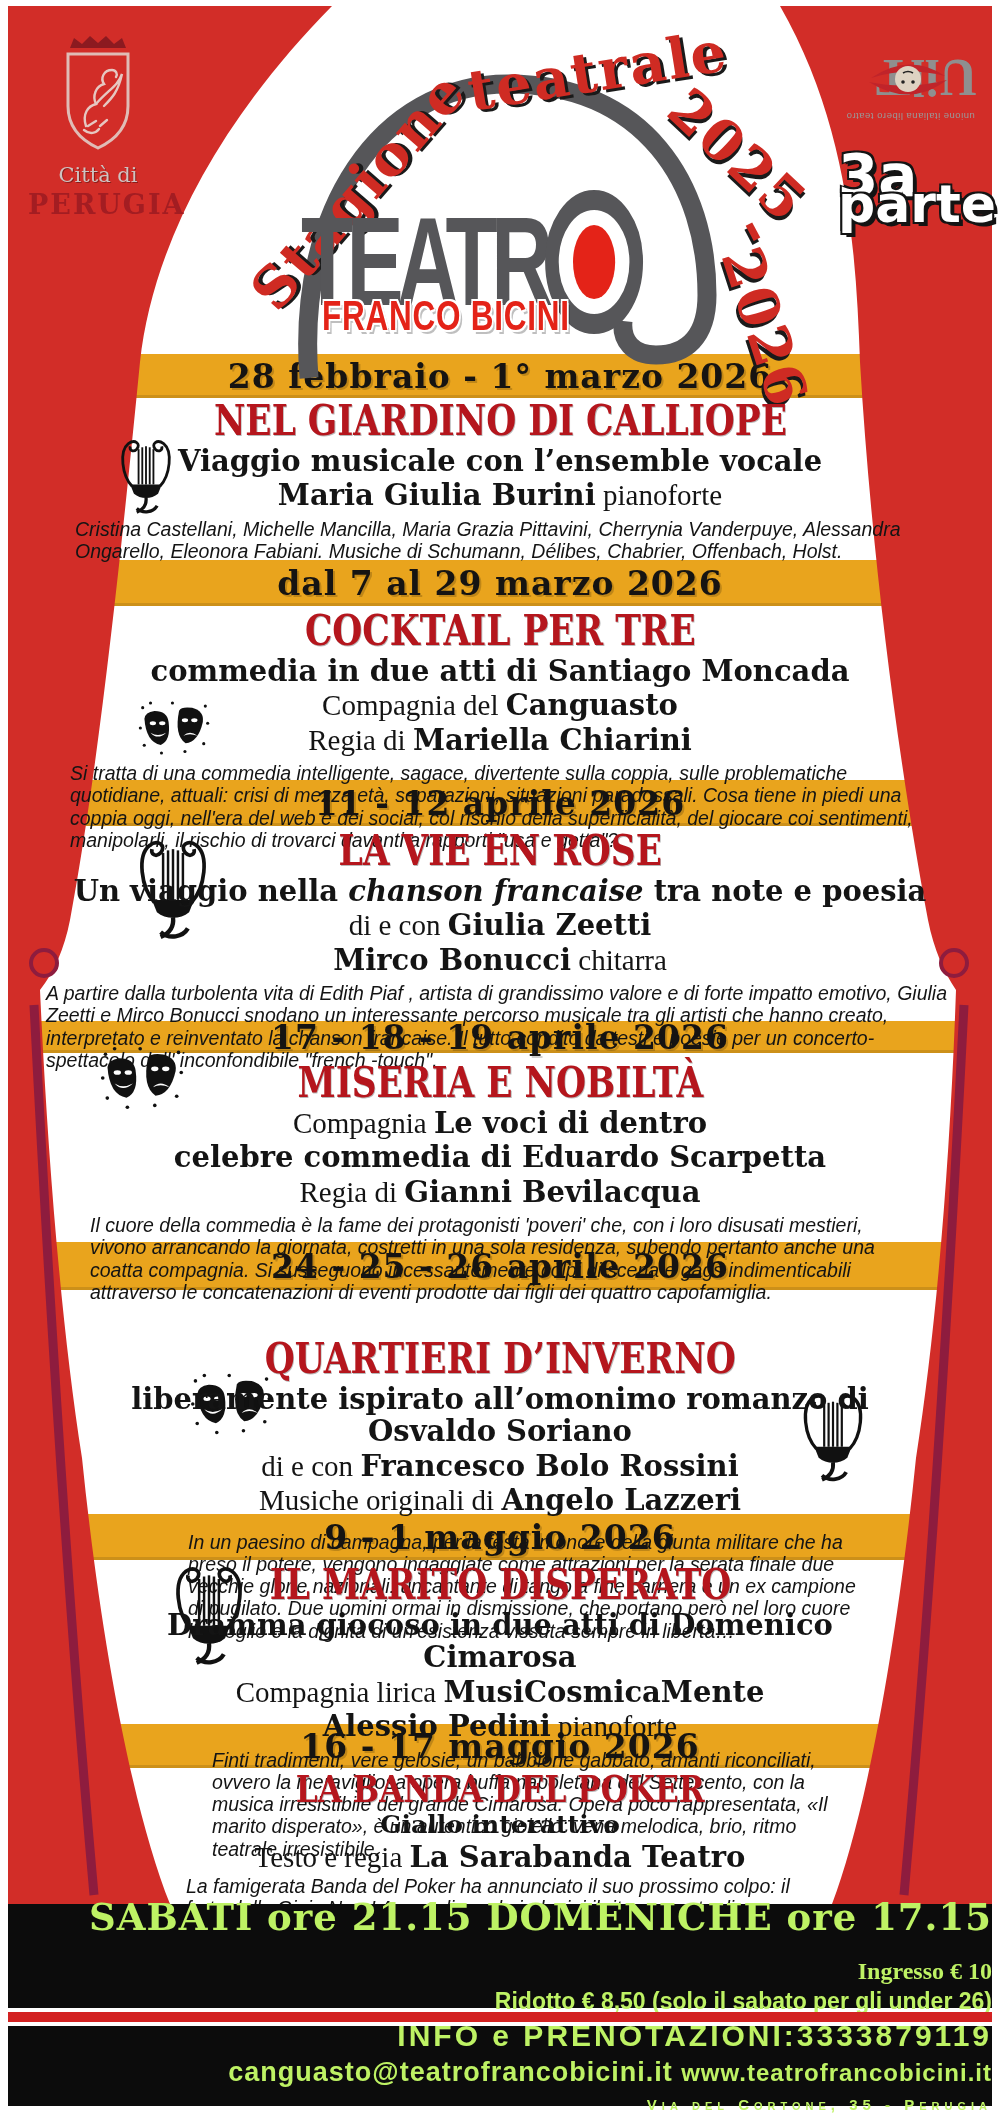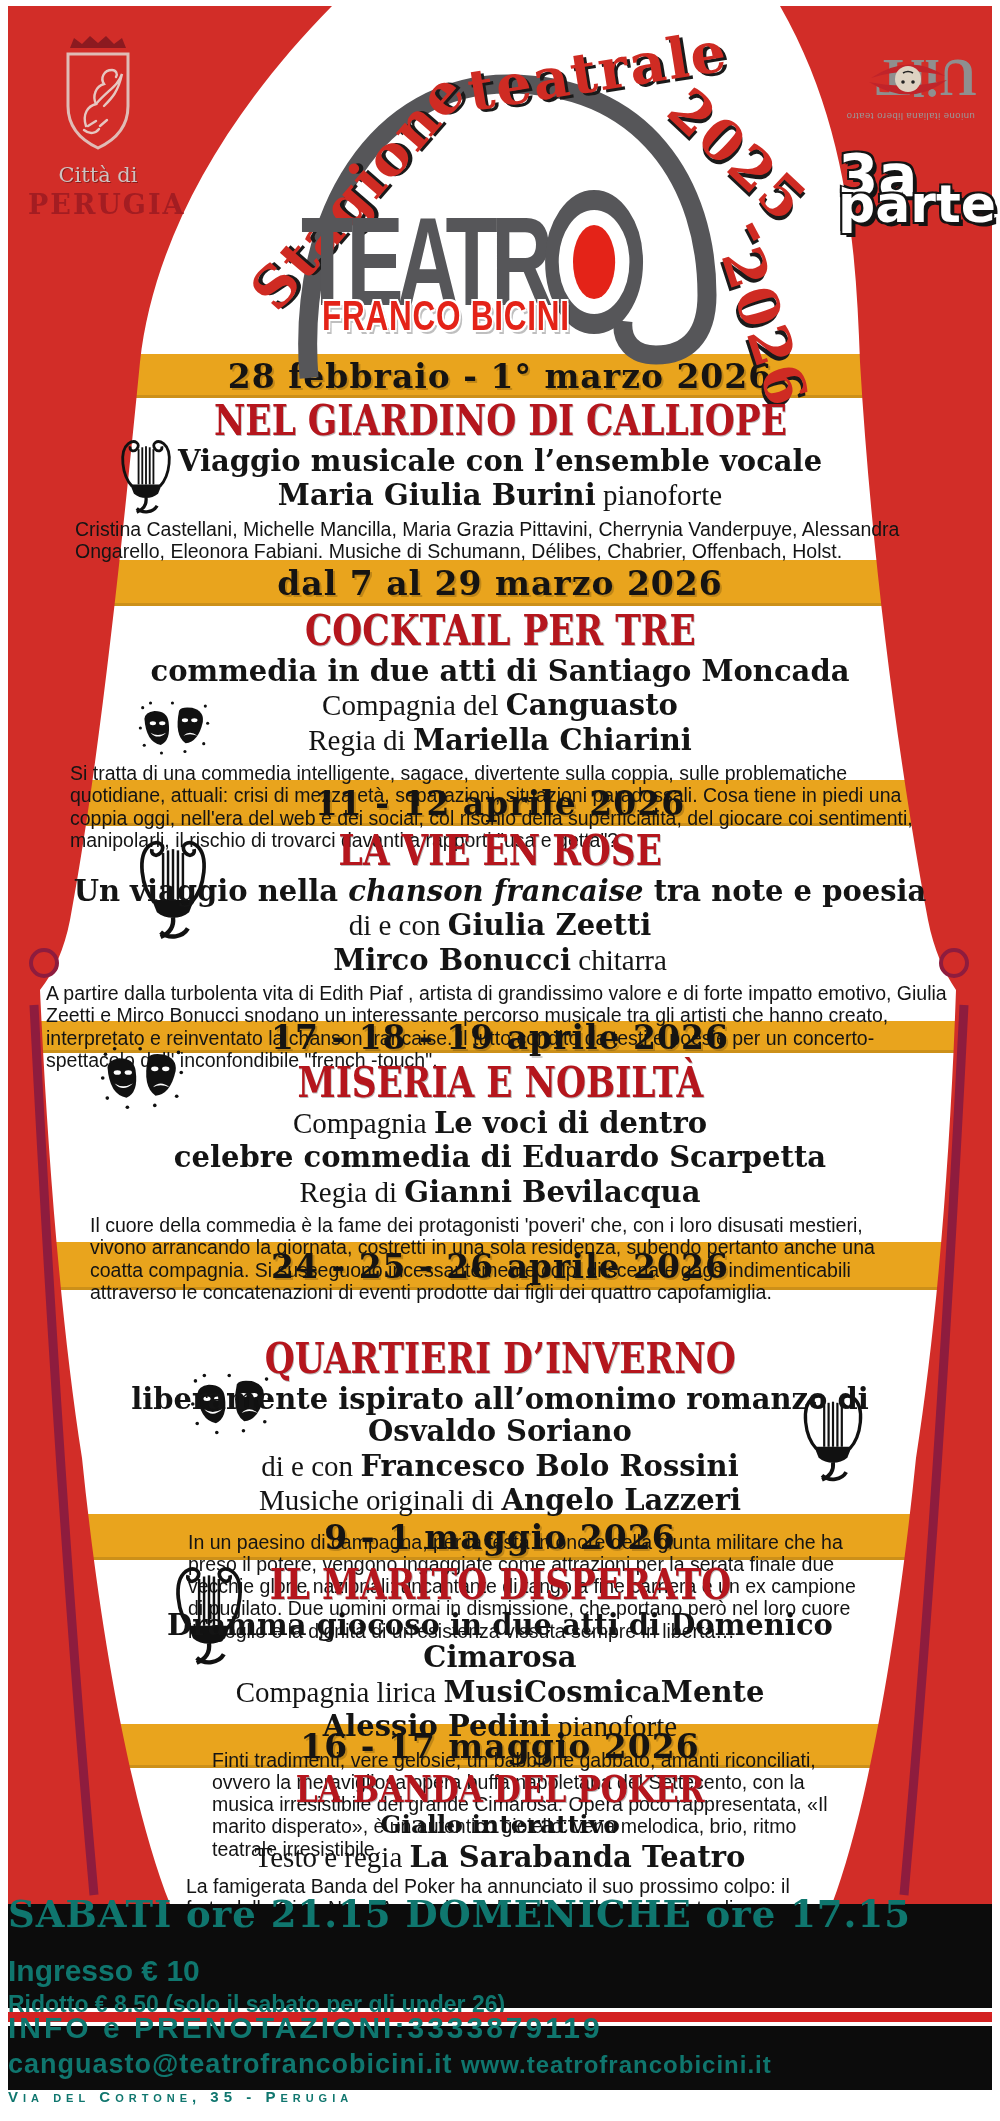--- a/index.html
+++ b/index.html
@@ -44,28 +44,28 @@
   .content{position:absolute;z-index:3;text-align:center;color:#141414;}
   .title{display:inline-block;font-family:"DejaVu Serif","Liberation Serif",serif;font-weight:bold;
         color:#b5161d;font-size:42px;line-height:1.02;transform:scaleX(.82);transform-origin:center;
         letter-spacing:0px;text-shadow:1px 1px 0 rgba(0,0,0,.28);white-space:nowrap;}
   .hline{font-family:"DejaVu Serif","Liberation Serif",serif;font-size:29px;line-height:1.12;
         font-weight:bold;margin-top:2px;}
   .hline .reg{font-weight:normal;font-family:Liberation Serif, serif;}
   .hline.sp{letter-spacing:4px;}
   .hline.small{font-size:25px;}
   .hline .emi{font-style:italic;}
-  .desc{font-family:"Liberation Sans",sans-serif;font-size:19.5px;line-height:1.14;
+  .desc{font-family:"Liberation Sans",sans-serif;font-style:italic;font-size:19.5px;line-height:1.14;
         text-align:left;margin:6px 0 0 0;color:#141414;}
   .icon{position:absolute;z-index:3;}
   
-  .fblock{position:absolute;left:8px;right:8px;background:#0c0c0c;z-index:3;color:#0f766e;
-        display:flex;flex-direction:column;align-items:flex-start;justify-content:center;}
+  .fblock{position:absolute;left:8px;right:8px;background:#0c0c0c;z-index:3;color:#bef264;
+        display:flex;flex-direction:column;align-items:flex-end;justify-content:center;}
   .ftimes{font-family:"DejaVu Serif",serif;font-weight:bold;font-size:37px;letter-spacing:1px;line-height:1.1;}
-  .fprice{font-weight:bold;font-size:30px;margin-top:20px;}
+  .fprice{font-weight:bold;font-size:24px;margin-top:20px;font-family:Liberation Serif, serif;}
   .freduced{font-weight:bold;font-size:23px;margin-top:3px;}
   .fstripe{position:absolute;left:8px;right:8px;top:2012px;height:10px;background:#d32222;z-index:3;}
   .finfo{font-weight:bold;font-size:30px;letter-spacing:3px;}
   .fcontacts{font-weight:bold;font-size:27px;letter-spacing:1px;margin-top:4px;}
   .fcontacts .site{font-size:24px;}
   .faddress{font-weight:bold;font-size:15px;letter-spacing:5px;font-variant:small-caps;margin-top:8px;}
 </style>
 </head>
 <body>
 
@@ -347,19 +347,19 @@
     <div class="hline"><span class="reg">Testo e regia </span><span>La Sarabanda Teatro</span></div>
     <p class="desc" style="margin-left:36px;margin-right:16px;margin-top:2px">La famigerata Banda del Poker ha annunciato il suo prossimo colpo: il furto della Gioia Nera! A complicare le indagini il ritrovamento di un cadavere. Sarà necessaria la vostra collaborazione per risolvere il caso!</p>
   </section>
 
   <div class="fblock" style="top:1904px;height:104px">
     <div class="ftimes">SABATI ore 21.15 DOMENICHE ore 17.15</div>
     <div class="fprice">Ingresso € 10</div>
     <div class="freduced">Ridotto € 8,50 (solo il sabato per gli under 26)</div>
   </div>
   <div class="fstripe"></div>
-  <div class="fblock" style="top:2026px;height:64px">
+  <div class="fblock" style="top:2026px;height:80px">
     <div class="finfo">INFO e PRENOTAZIONI:3333879119</div>
     <div class="fcontacts"><span>canguasto@teatrofrancobicini.it</span><span> </span><span class="site">www.teatrofrancobicini.it</span></div>
     <div class="faddress">Via del Cortone, 35 - Perugia</div>
   </div>
 
 </div>
 
 </body></html>

